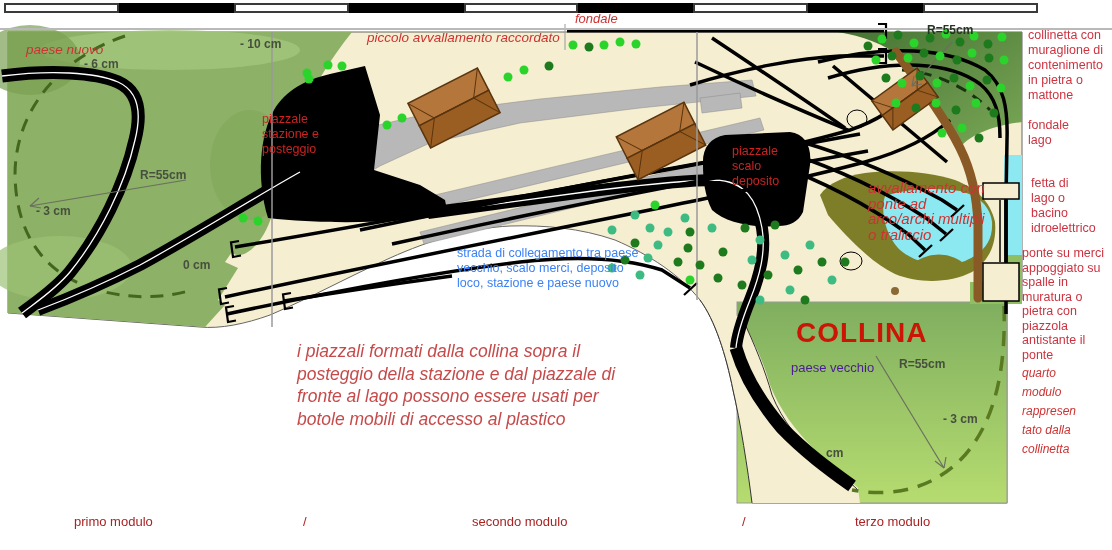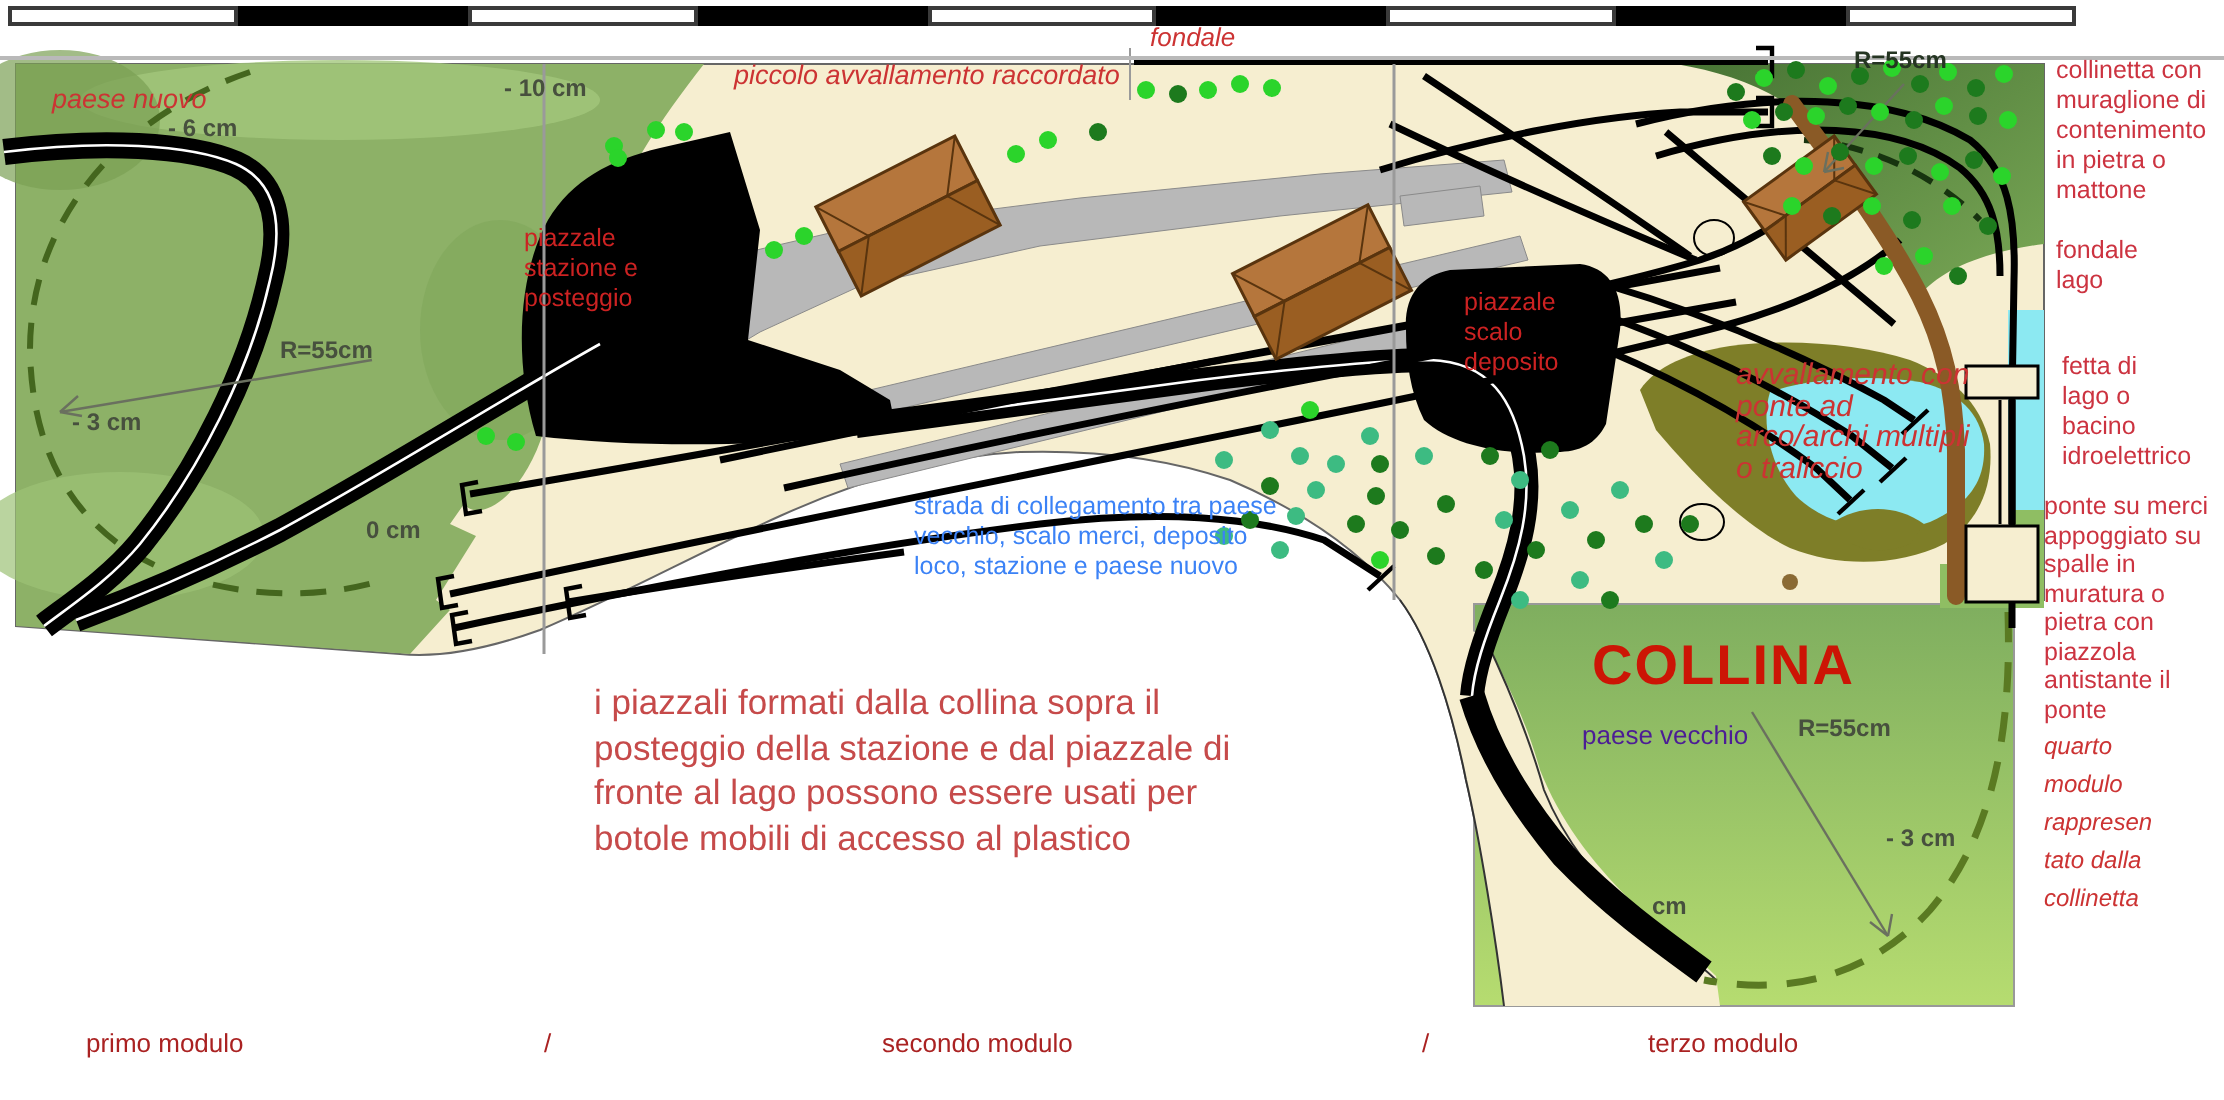--- a/index.html
+++ b/index.html
@@ -9,25 +9,25 @@
   #scalebar{position:absolute;left:0;top:0;width:1112px;height:30px;}
   .seg{position:absolute;top:3px;height:10px;box-sizing:border-box;}
   .seg.w{background:#fff;border:2px solid #3a3a3a;}
   .seg.b{background:#000;border:2px solid #000;}
   #ruler-line{position:absolute;left:0;top:28px;width:1112px;height:2px;background:#b9b9b9;}
   .lbl{position:absolute;white-space:pre-line;line-height:15px;font-size:12.5px;pointer-events:none;}
   .red{color:#cc2222;}
   .redit{color:#cc3333;font-style:italic;font-size:13.5px;}
   .margin-red{color:#cc3340;line-height:15px;font-size:12.5px;}
   .dark{color:#47503e;font-size:12px;font-weight:bold;line-height:13px;}
-  .big-note{color:#c64a4a;font-size:17.5px;line-height:22.5px;}
+  .big-note{color:#c64a4a;font-style:italic;font-size:17.5px;line-height:22.5px;}
   .collina-title{color:#cc1505;font-weight:bold;font-size:28px;letter-spacing:1px;}
   .quarto{color:#cc3333;font-style:italic;font-size:12px;line-height:19px;}
   .pv{color:#4c1d95;font-size:13px;}
-  .bottom-lbl{color:#aa2222;font-size:13px;}
+  .bottom-lbl{color:#aa2222;font-size:13px;margin-left:31px;}
 </style>
 </head>
 <body>
 
 <div id="stage">
 
 <svg id="plan-svg" width="1112" height="550" viewBox="0 0 1112 550">
   <defs>
     <linearGradient id="hillGrad" x1="0" y1="0" x2="1" y2="1">
       <stop offset="0" stop-color="#477334"></stop>
@@ -305,21 +305,21 @@
       <div class="seg b" style="left: 578.444px; width: 114.889px;"></div>
       <div class="seg w" style="left: 693.333px; width: 114.889px;"></div>
       <div class="seg b" style="left: 808.222px; width: 114.889px;"></div>
       <div class="seg w" style="left: 923.111px; width: 114.889px;"></div>
     </div>
 <div id="ruler-line"></div>
 
 <div>
   <div class="lbl redit" style="left:26px;top:42px;font-size:13.5px">paese nuovo</div>
   <div class="lbl dark" style="left:84px;top:58px">- 6 cm</div>
-  <div class="lbl dark" style="left:252px;top:38px">- 10 cm</div>
+  <div class="lbl dark" style="left:240px;top:38px">- 10 cm</div>
   <div class="lbl redit" style="left:575px;top:11px;font-size:13px">fondale</div>
   <div class="lbl redit" style="left:367px;top:30px">piccolo avvallamento raccordato</div>
   <div class="lbl red" style="left:262px;top:112px">piazzale
 stazione e
 posteggio</div>
   <div class="lbl dark" style="left:140px;top:169px">R=55cm</div>
   <div class="lbl dark" style="left:36px;top:205px">- 3 cm</div>
   <div class="lbl dark" style="left:183px;top:259px">0 cm</div>
   <div class="lbl red" style="left:732px;top:144px">piazzale
 scalo

